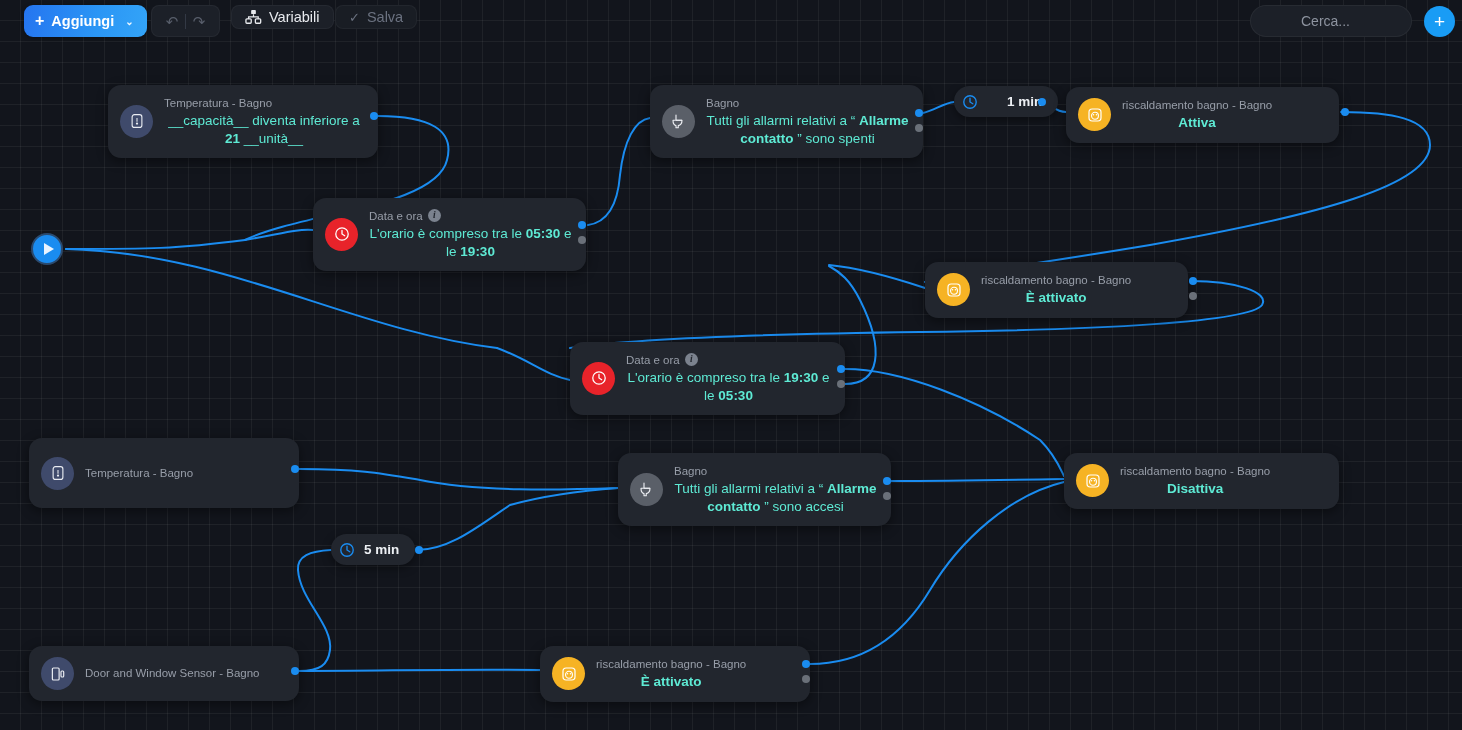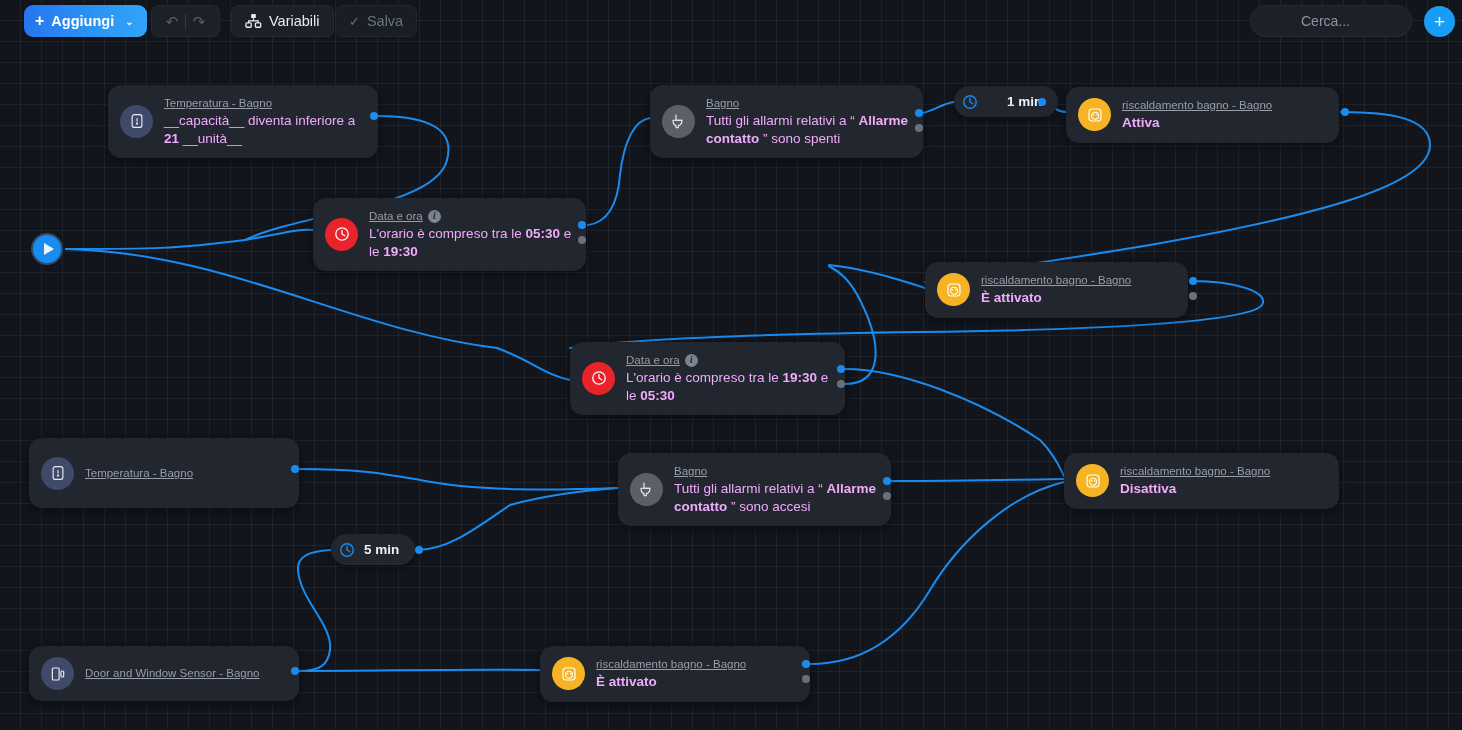--- a/index.html
+++ b/index.html
@@ -23,21 +23,21 @@
   }
   #edges { position: absolute; inset: 0; width: 1462px; height: 730px; }
 
   
   #toolbar {
     position: absolute; left: 0; top: 0; width: 1462px; height: 42px;
     z-index: 40;
   }
   .tb-btn {
     position: absolute; display: flex; align-items: center; gap: 7px;
-    height: 32px; border-radius: 8px; padding: 0 13px;
+    height: 24px; border-radius: 8px; padding: 0 13px;
     background: #1c2028; color: #e8eaee;
     font-size: 14.5px; white-space: nowrap;
     border: 1px solid rgba(255,255,255,0.045);
     cursor: pointer; user-select: none;
   }
   #btn-add {
     left: 24px; top: 5px; height: 32px; padding: 0 13px 0 11px;
     background: linear-gradient(100deg,#2575f0 0%,#2b96f5 60%,#33a4f8 100%);
     color: #fff; font-weight: bold; border: none; border-radius: 9px;
     box-shadow: 0 1px 4px rgba(0,0,0,0.35);
@@ -92,24 +92,24 @@
     cursor: grab;
   }
   .node .ic {
     flex: 0 0 auto; width: 31px; height: 31px; border-radius: 50%;
     display: flex; align-items: center; justify-content: center;
   }
   .node.big .ic { width: 33px; height: 33px; }
   .node .txt { display: flex; flex-direction: column; gap: 2px; min-width: 0; }
   .node .sub {
     font-size: 11.5px; color: #989ea9; line-height: 1.25;
-    display: flex; align-items: flex-end; gap: 5px; text-decoration: underline;
+    display: flex; align-items: flex-start; gap: 5px;
   }
   .node .main {
-    font-size: 13.5px; color: #f0abfc; line-height: 1.28;
+    font-size: 13.5px; color: #5eead4; line-height: 1.28; text-align: center;
   }
   .node .main b { font-weight: bold; }
   .info-badge {
     display: inline-flex; align-items: center; justify-content: center;
     width: 13px; height: 13px; border-radius: 50%;
     background: #7b828e; color: #22262e;
     font-size: 9.5px; font-weight: bold; font-style: italic;
     font-family: "Liberation Serif", serif; line-height: 1;
   }
 

